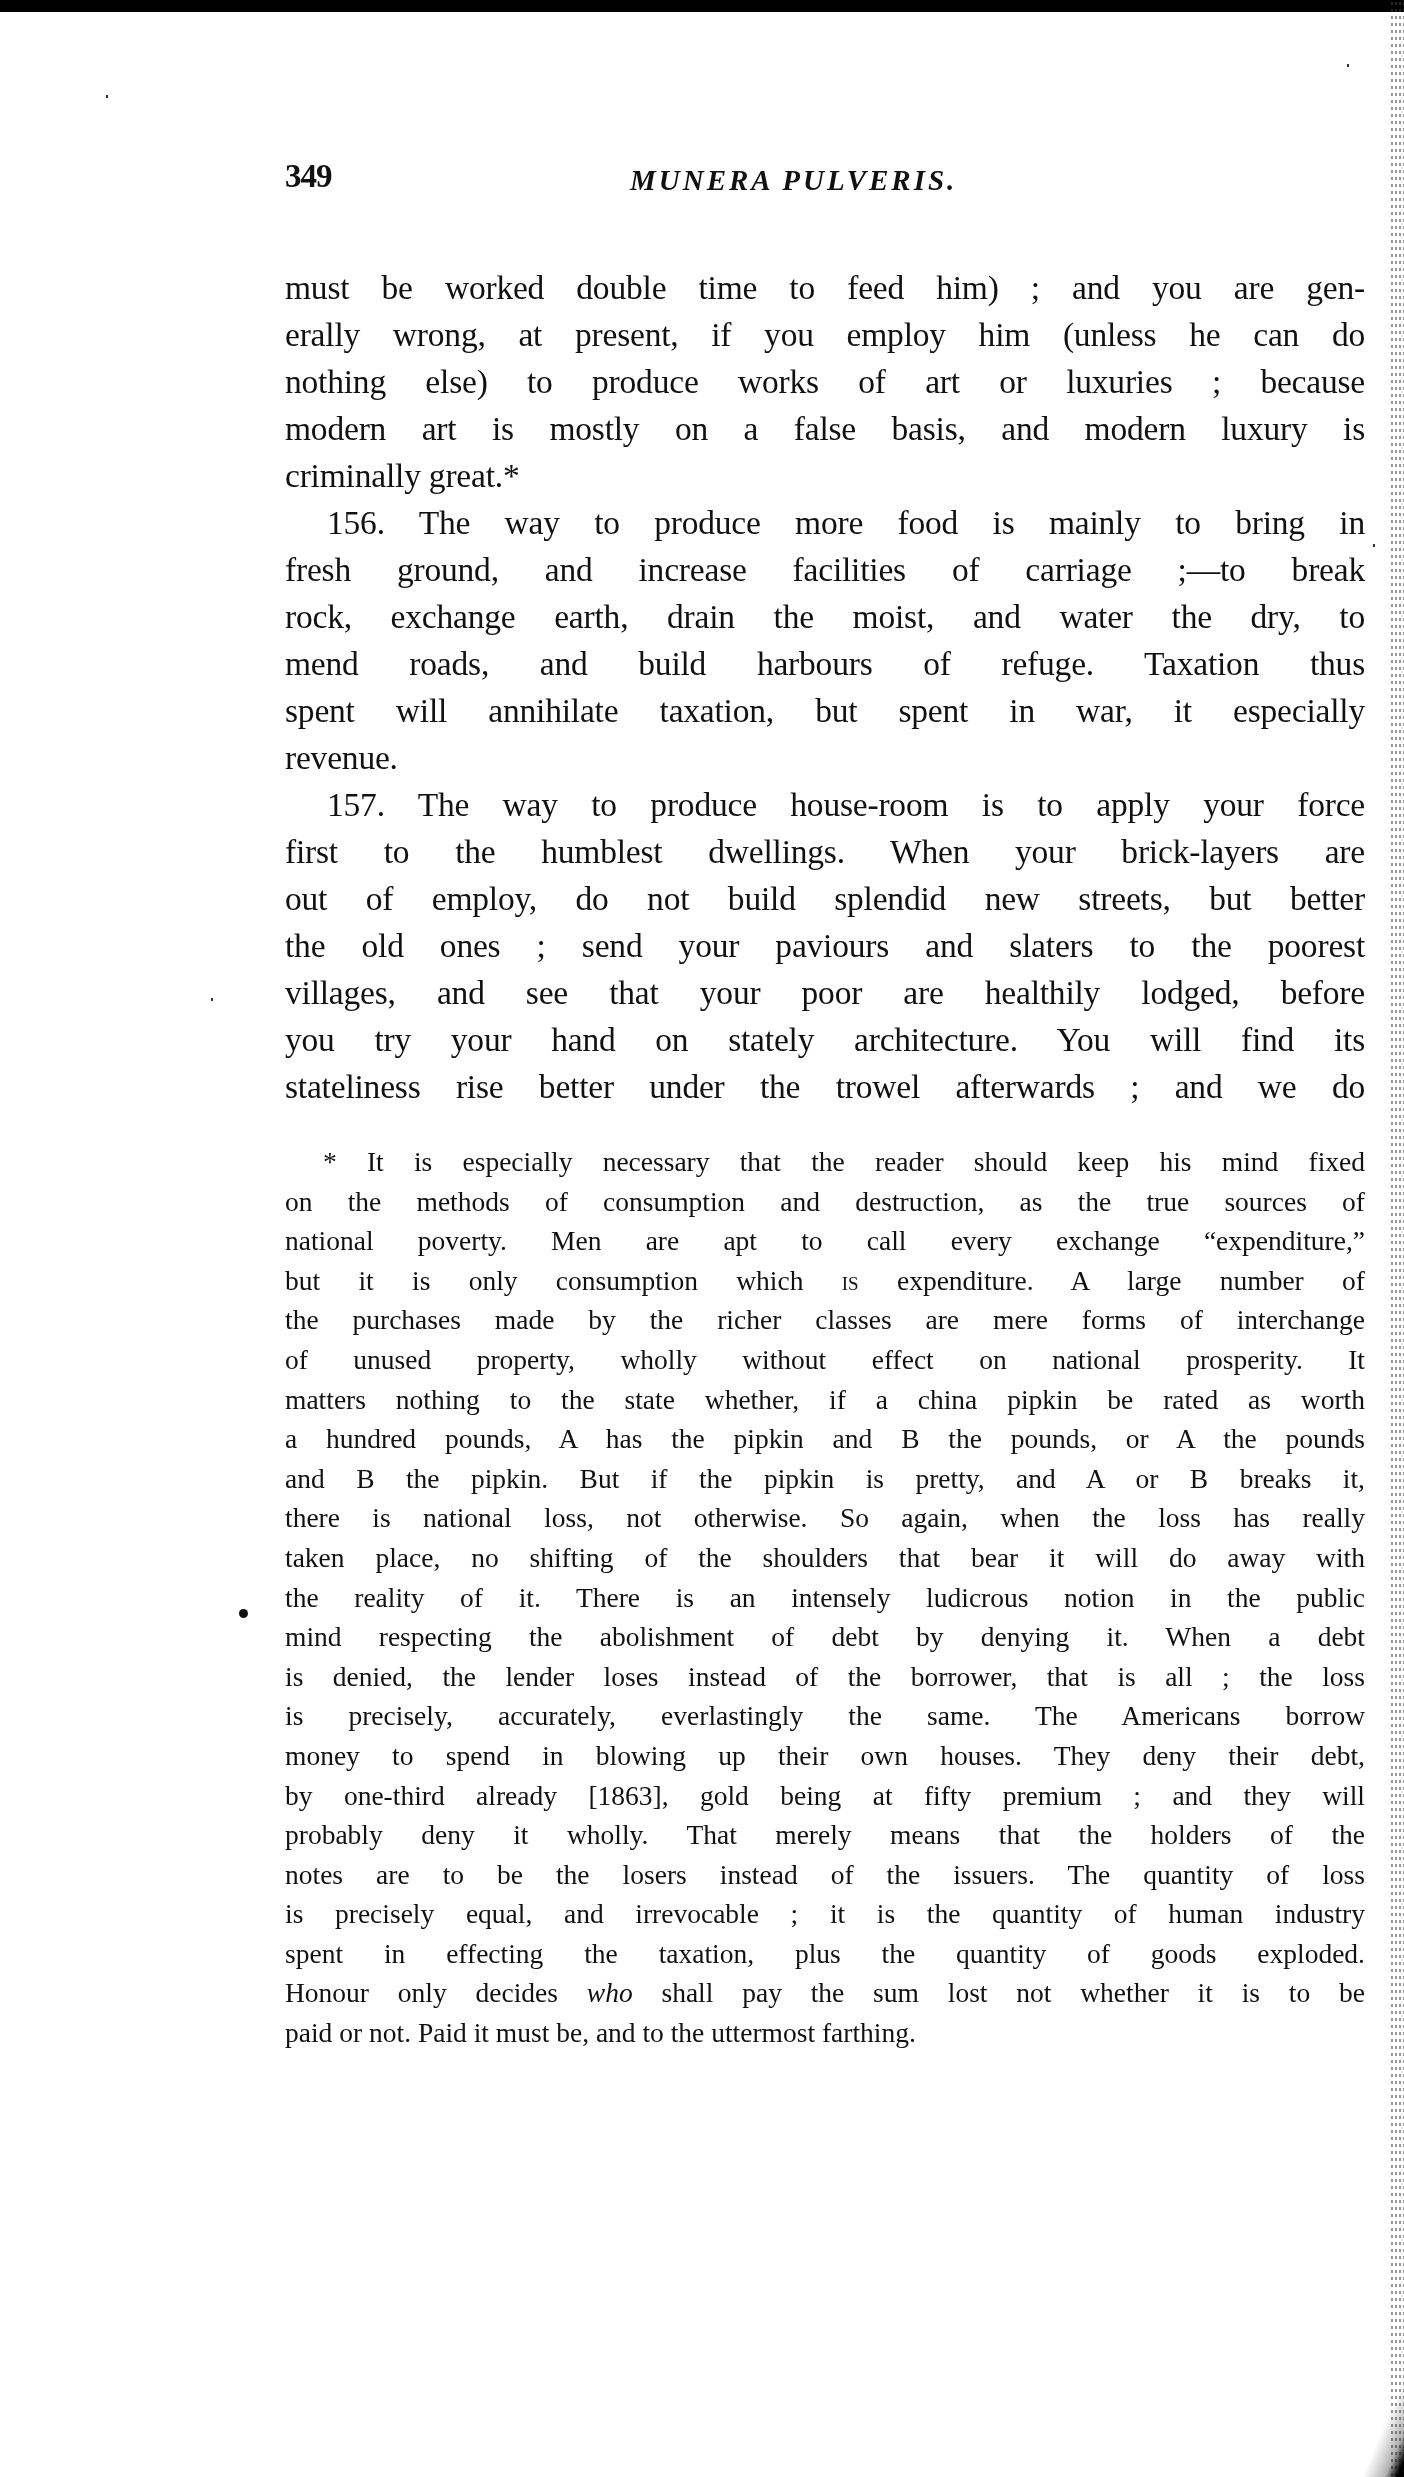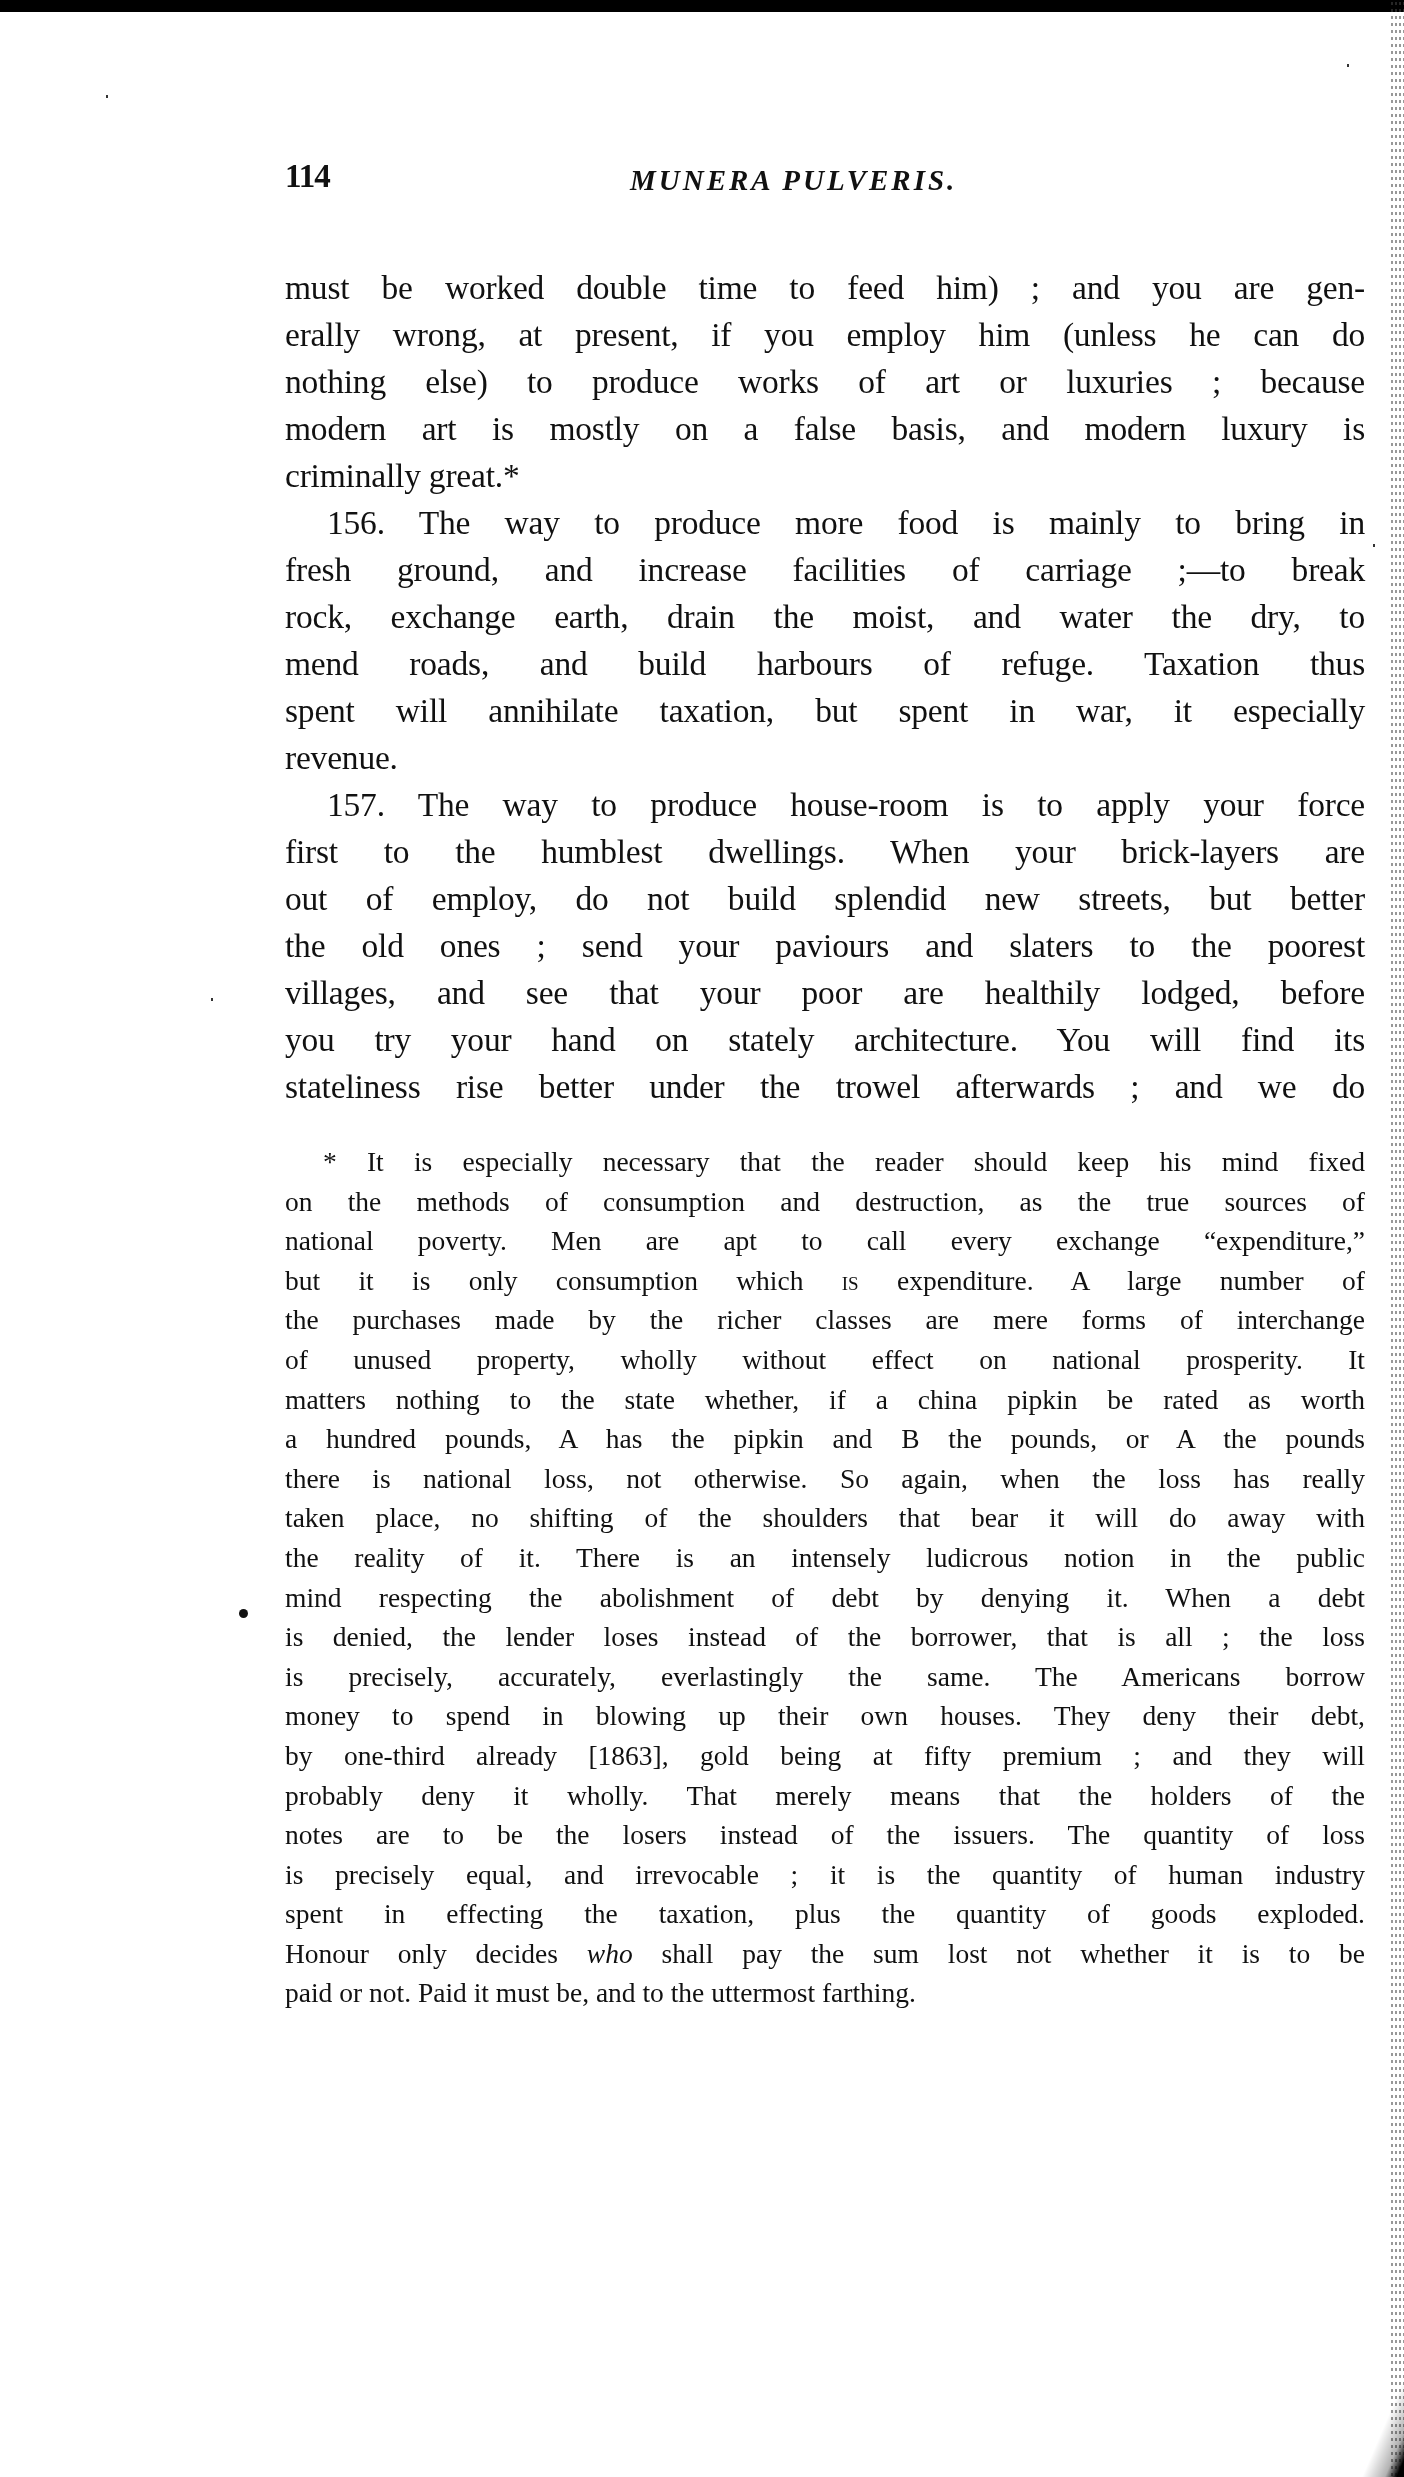--- a/index.html
+++ b/index.html
@@ -130,21 +130,21 @@
 <div class="scan-top-edge"></div>
 <div class="scan-right-edge"></div>
 <div class="scan-bottom-corner"></div>
 
 <div class="speck" style="left:106px;top:95px;"></div>
 <div class="speck" style="left:1347px;top:64px;"></div>
 <div class="speck" style="left:1373px;top:544px;"></div>
 <div class="speck" style="left:211px;top:998px;"></div>
 
 <header class="running-head">
-  <span class="page-number">114</span>
+  <span class="page-number">349</span>
   <span class="running-title">MUNERA PULVERIS.</span>
 </header>
 
 <main class="body-text">
   <section>
     <span class="line">must be worked  double time to feed  him) ; and you are gen-</span>
     <span class="line">erally wrong, at present, if you employ him (unless he can do</span>
     <span class="line">nothing  else) to  produce works  of  art  or  luxuries ; because</span>
     <span class="line">modern art  is  mostly on  a false basis, and  modern luxury is</span>
     <span class="line last">criminally great.*</span>
@@ -172,20 +172,21 @@
 
 <aside class="footnote">
   <span class="fn-line indent">* It is especially necessary that the reader should keep his mind fixed</span>
   <span class="fn-line">on the methods of consumption and destruction, as the true sources of</span>
   <span class="fn-line">national poverty.   Men are apt to call every exchange “expenditure,”</span>
   <span class="fn-line"><span>but it is only consumption which </span><span class="smallcaps">is</span><span> expenditure.   A large number of</span></span>
   <span class="fn-line">the purchases made by the richer classes are mere forms of interchange</span>
   <span class="fn-line">of unused property, wholly without effect on national prosperity.   It</span>
   <span class="fn-line">matters nothing to the state whether, if a china pipkin be rated as worth</span>
   <span class="fn-line">a hundred pounds, A has the pipkin and B the pounds, or A the pounds</span>
+  <span class="fn-line">and  B  the pipkin.   But if  the pipkin is pretty, and  A or B breaks it,</span>
   <span class="fn-line">there is national loss, not otherwise.   So again, when the loss has really</span>
   <span class="fn-line">taken place, no shifting  of  the shoulders that bear it will  do away with</span>
   <span class="fn-line">the reality of  it.   There is  an intensely ludicrous notion  in  the public</span>
   <span class="fn-line">mind respecting  the abolishment of  debt by denying it.   When a debt</span>
   <span class="fn-line">is denied, the lender loses instead  of  the borrower, that  is all ;  the loss</span>
   <span class="fn-line">is precisely, accurately, everlastingly the same.   The Americans  borrow</span>
   <span class="fn-line">money to spend in blowing up their own houses.   They deny their debt,</span>
   <span class="fn-line">by one-third already [1863], gold being at fifty premium ; and they will</span>
   <span class="fn-line">probably deny it  wholly.   That merely means that the holders of the</span>
   <span class="fn-line">notes  are to be the losers  instead  of  the  issuers.   The quantity of  loss</span>

